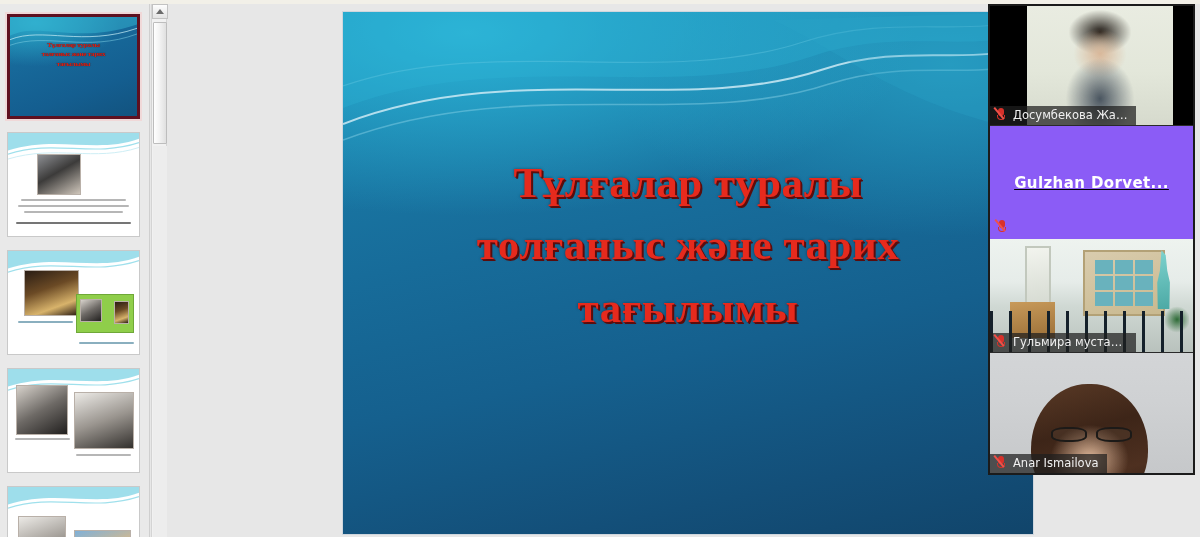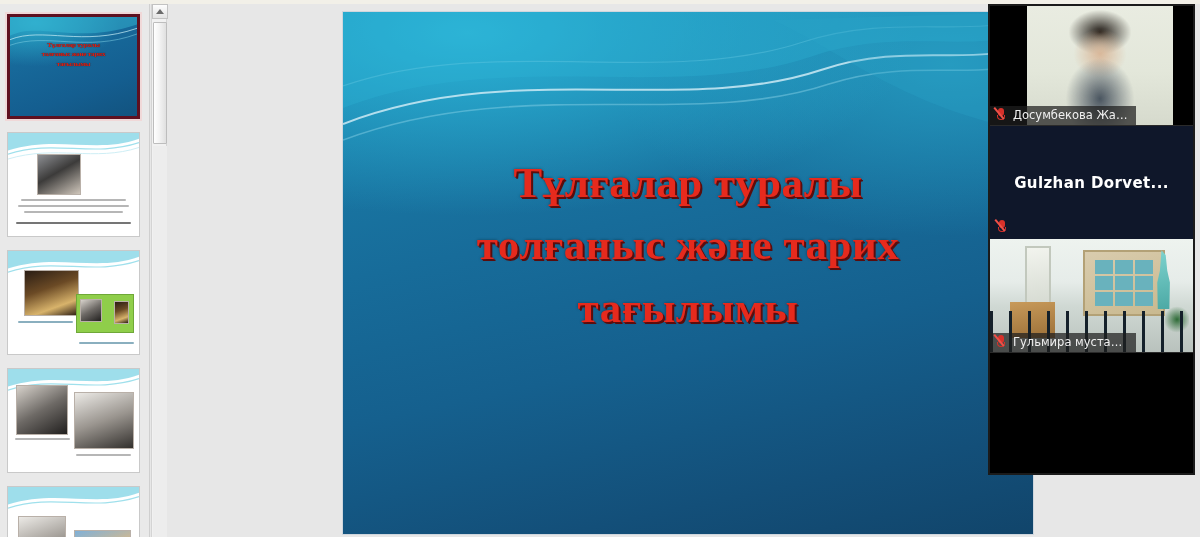--- a/index.html
+++ b/index.html
@@ -308,24 +308,25 @@
     width: 15px; height: 1.8px;
     background: #f05048;
     transform: rotate(50deg);
     transform-origin: 0 0;
   }
 
   
   .tile-audio {
     position: relative;
     width: 100%;
-    background: #0f172a;
+    background: #8b5cf6;
     display: flex;
     align-items: center;
     justify-content: center;
+    text-decoration: underline;
   }
   .audio-name {
     color: #ffffff;
     font-family: "DejaVu Sans", sans-serif;
     font-size: 15px;
     font-weight: bold;
     letter-spacing: .4px;
   }
   .audio-mic {
     position: absolute; left: 7px; bottom: 5px;
@@ -493,16 +494,33 @@
       <div class="name-bar">
         <span class="mic-off">
           <span class="body"></span>
             <span class="stand"></span>
             <span class="slash"></span>
         </span>
         <span class="name-text">Гульмира мустафае...</span>
       </div>
     </div>
 
+    <div class="tile" style="height:120px;border-bottom:none;">
+      <div class="vid-4 tile-video">
+        <div class="head-4"></div>
+        <div class="glasses-4">
+          <span></span>
+            <span></span>
+        </div>
+      </div>
+      <div class="name-bar">
+        <span class="mic-off">
+          <span class="body"></span>
+            <span class="stand"></span>
+            <span class="slash"></span>
+        </span>
+        <span class="name-text">Anar Ismailova</span>
+      </div>
+    </div>
 
   </div>
 
 </div>
 
 </body></html>

